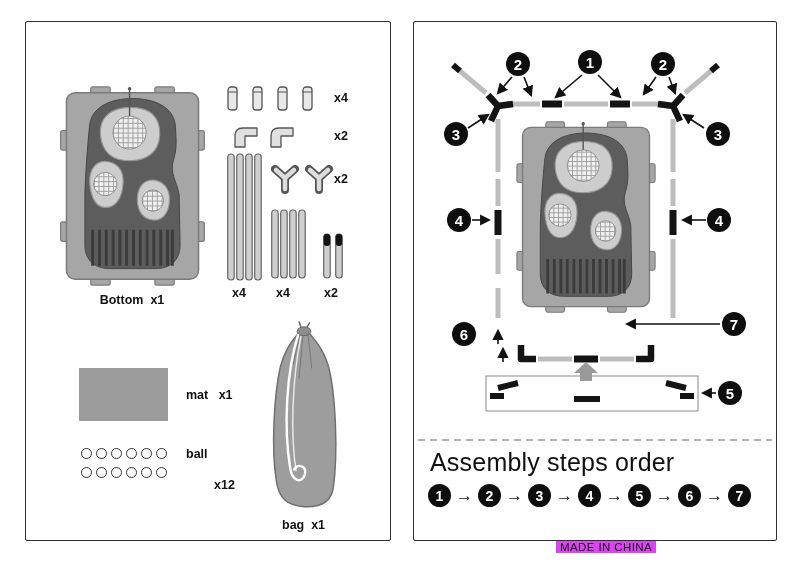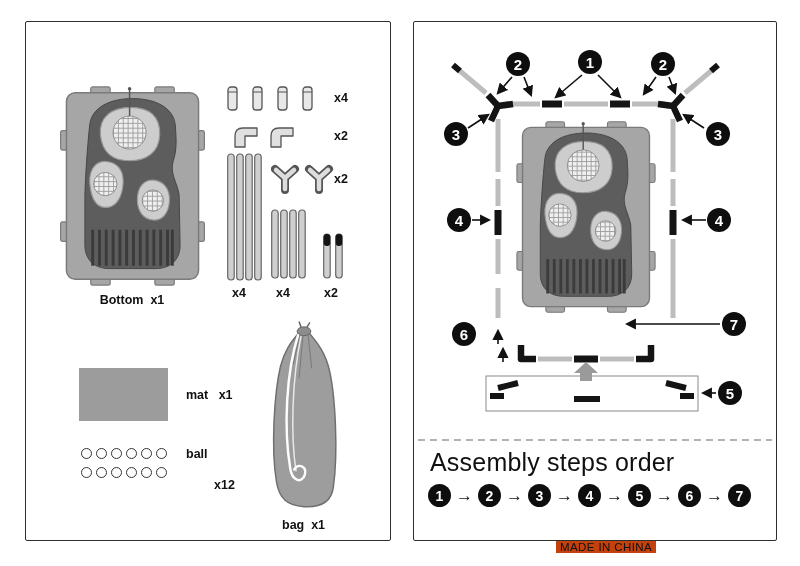--- a/index.html
+++ b/index.html
@@ -292,13 +292,13 @@
     <span class="step-arrow">→</span>
     <span class="step-badge">5</span>
     <span class="step-arrow">→</span>
     <span class="step-badge">6</span>
     <span class="step-arrow">→</span>
     <span class="step-badge">7</span>
   </div>
 
 </div>
 
-<div class="abs made-in" style="left:556px;top:541px;background:#c2410c;padding:0 4px;">MADE IN CHINA</div>
+<div class="abs made-in" style="left:556px;top:541px;background:#d946ef;padding:0 4px;">MADE IN CHINA</div>
 
 </body></html>

